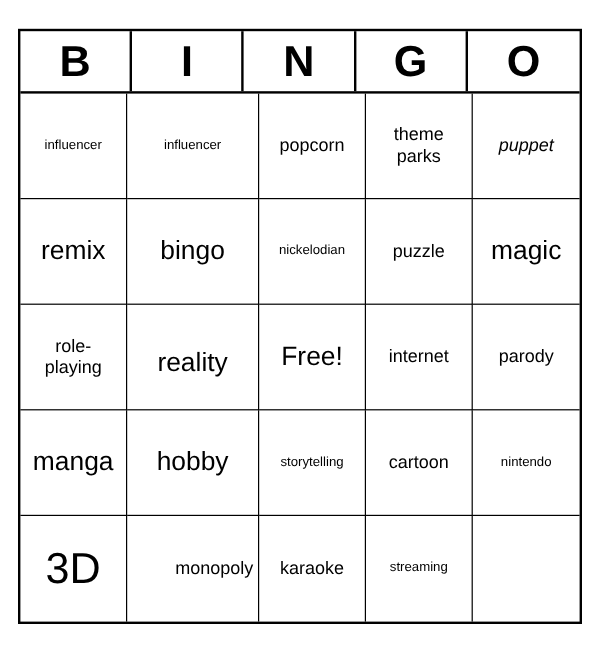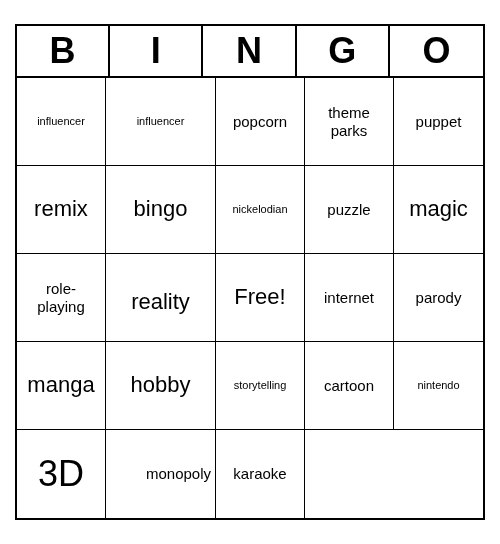--- a/index.html
+++ b/index.html
@@ -110,21 +110,21 @@
         <span class="cell-text size-small" style="white-space: pre-line;">influencer</span>
       </div>
       <div class="bingo-cell">
         <span class="cell-text size-medium" style="white-space: pre-line;">popcorn</span>
       </div>
       <div class="bingo-cell">
         <span class="cell-text size-medium" style="white-space: pre-line;">theme
 parks</span>
       </div>
       <div class="bingo-cell">
-        <span class="cell-text size-medium" style="white-space: pre-line;">puppet</span>
+        <span class="cell-text size-medium" style="white-space: pre-line; font-style: italic;">puppet</span>
       </div>
       <div class="bingo-cell">
         <span class="cell-text size-large" style="white-space: pre-line;">remix</span>
       </div>
       <div class="bingo-cell">
         <span class="cell-text size-large" style="white-space: pre-line;">bingo</span>
       </div>
       <div class="bingo-cell">
         <span class="cell-text size-small" style="white-space: pre-line;">nickelodian</span>
       </div>
@@ -167,14 +167,17 @@
       </div>
       <div class="bingo-cell">
         <span class="cell-text size-xxlarge" style="white-space: pre-line;">3D</span>
       </div>
       <div class="bingo-cell">
         <span class="cell-text size-medium" style="white-space: pre-line; padding-left: 36px;">monopoly</span>
       </div>
       <div class="bingo-cell">
         <span class="cell-text size-medium" style="white-space: pre-line;">karaoke</span>
       </div>
+      <div class="bingo-cell">
+        <span class="cell-text size-small" style="white-space: pre-line;">streaming</span>
+      </div>
     </div>
 </div>
 
 </body></html>

